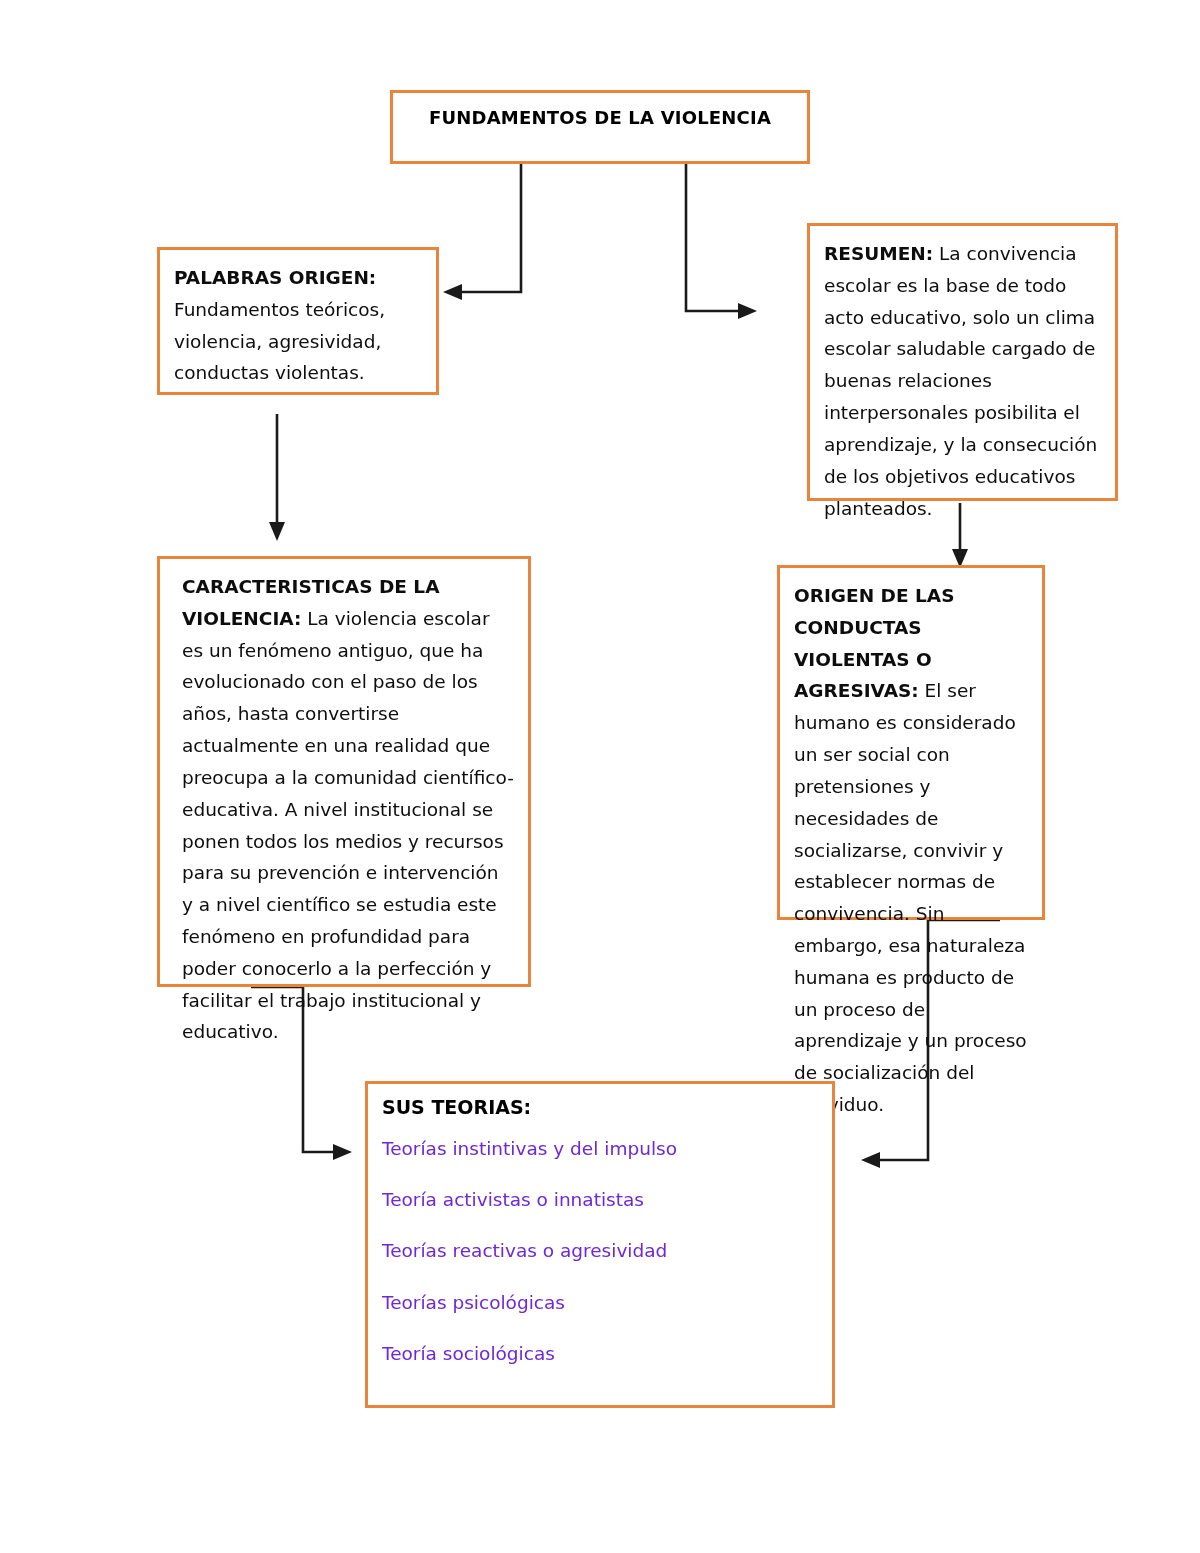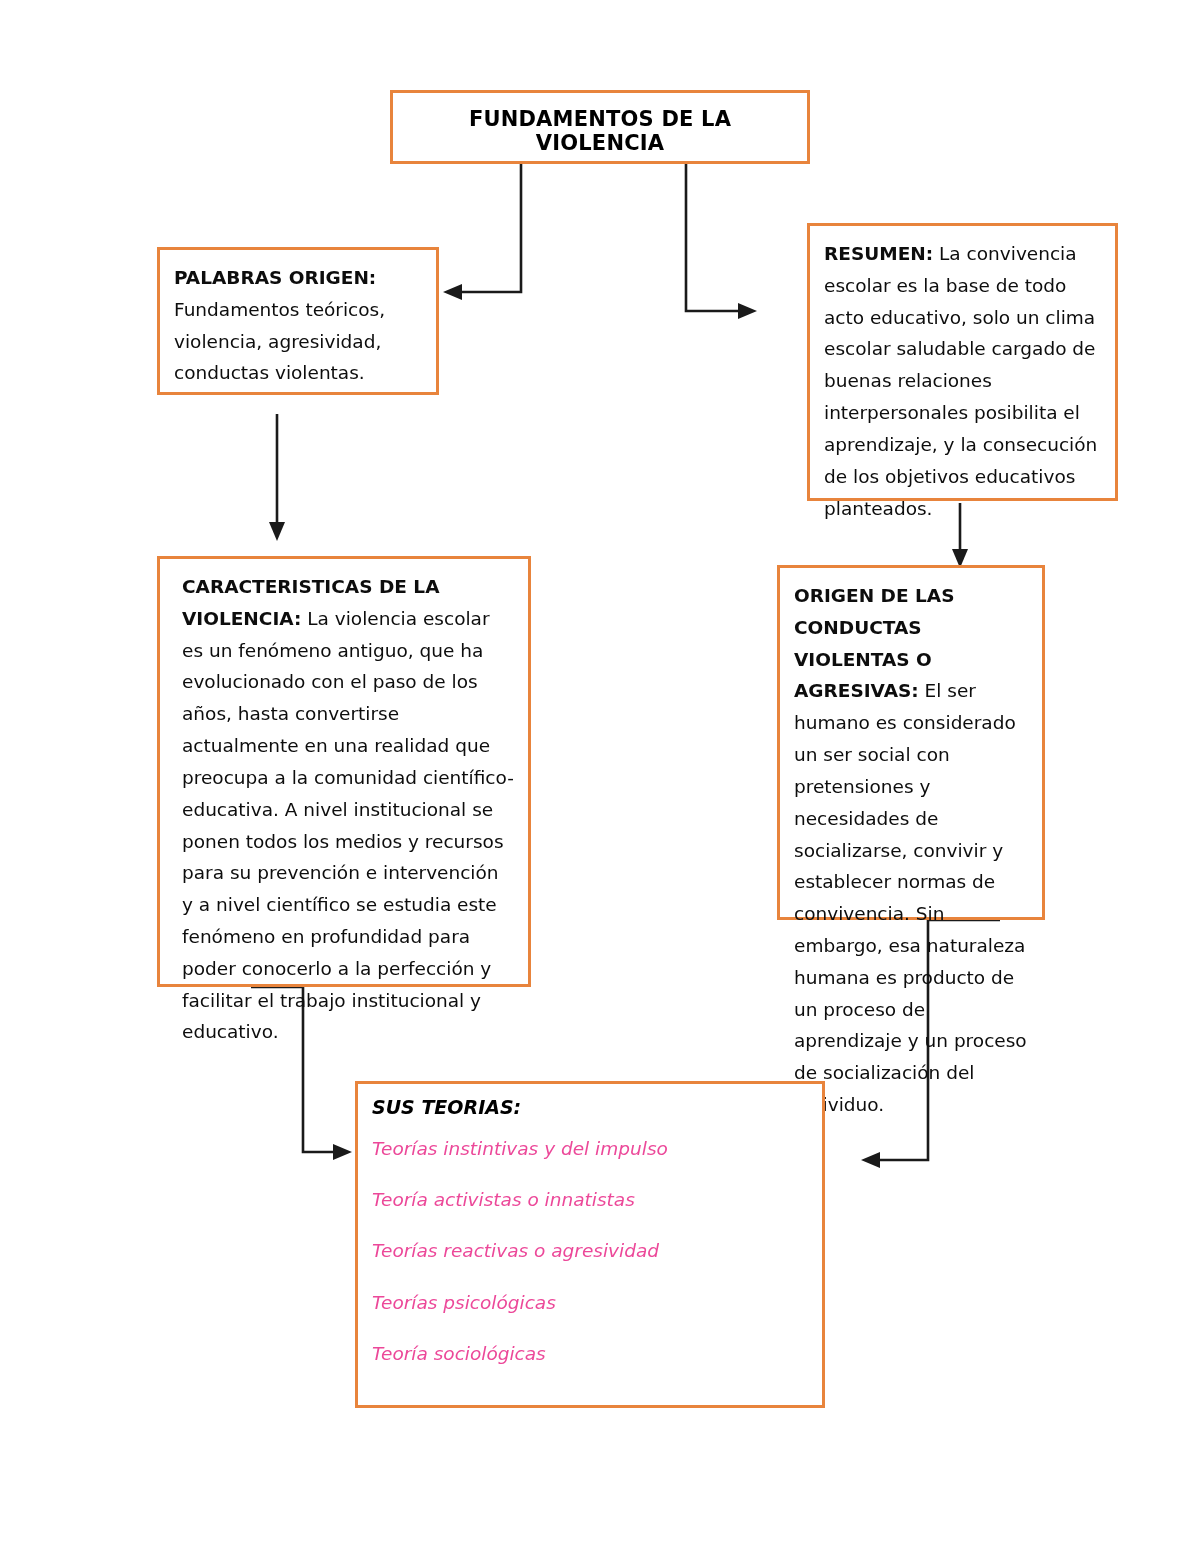--- a/index.html
+++ b/index.html
@@ -35,36 +35,36 @@
     font-size: 18.5px;
     line-height: 1.72;
     color: #0d0d0d;
   }
   .body-txt b {
     font-weight: bold;
   }
   
   #node-title      { left: 390px; top: 90px;   width: 420px;  height: 74px; }
   #node-title .node-inner { padding-top: 14px; text-align: center; }
-  #node-title .ttl { font-size: 21px; }
+  #node-title .ttl { font-size: 18px; }
 
   #node-keywords   { left: 157px; top: 247px;  width: 282px;  height: 148px; }
   #node-summary    { left: 807px; top: 223px;  width: 311px;  height: 278px; }
   #node-features   { left: 157px; top: 556px;  width: 374px;  height: 431px; padding-left: 8px; }
   #node-origin     { left: 777px; top: 565px;  width: 268px;  height: 355px; }
-  #node-theories   { left: 355px; top: 1081px; width: 470px;  height: 327px; font-style: italic; }
+  #node-theories   { left: 365px; top: 1081px; width: 470px;  height: 327px; }
 
   #node-keywords .body-txt,
   #node-summary .body-txt,
   #node-features .body-txt,
   #node-origin .body-txt { margin: 0; }
 
   #node-theories .th-title { font-weight: bold; font-size: 19px; margin-bottom: 20px; }
   #node-theories ul { list-style: none; margin: 0; padding: 0; }
-  #node-theories li { font-size: 18.5px; line-height: 1.2; margin-bottom: 29px; color: #ec4899; }
+  #node-theories li { font-size: 18.5px; line-height: 1.2; margin-bottom: 29px; color: #6d28d9; }
 
   svg.links {
     position: absolute;
     left: 0; top: 0;
     width: 1200px;
     height: 1553px;
     z-index: 1;
     pointer-events: none;
   }
   svg.links path { fill: none; stroke: #1a1a1a; stroke-width: 2.6; }

